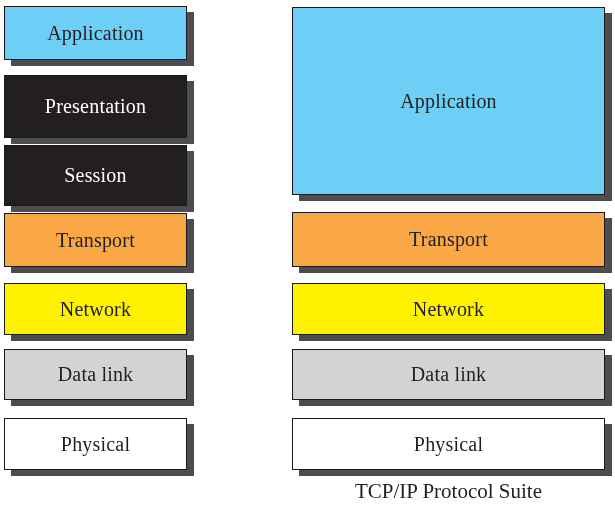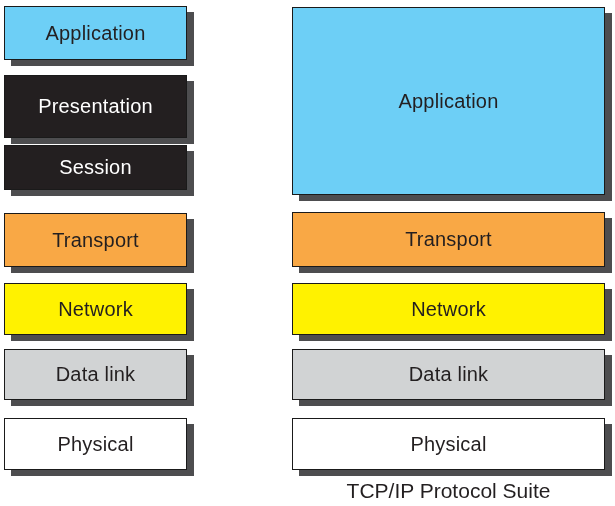--- a/index.html
+++ b/index.html
@@ -5,21 +5,21 @@
   html, body {
     margin: 0;
     padding: 0;
     background: #ffffff;
   }
   #canvas {
     position: relative;
     width: 615px;
     height: 506px;
     background: #ffffff;
-    font-family: Liberation Sans, sans-serif;
+    font-family: Liberation Serif, serif;
     overflow: hidden;
   }
   .column {
     position: static; 
   }
   .layer-box {
     position: absolute;
     box-sizing: border-box;
     display: flex;
     align-items: center;
@@ -38,21 +38,21 @@
     line-height: 26px;
   }
 </style>
 </head>
 <body>
 
 <div id="canvas">
   <div id="osi-column" class="column">
       <div class="layer-box" style="left: 4px; top: 6px; width: 183px; height: 54px; background: rgb(109, 207, 246); color: rgb(35, 31, 32);">Application</div>
       <div class="layer-box" style="left: 4px; top: 75px; width: 183px; height: 63px; background: rgb(35, 31, 32); color: rgb(255, 255, 255);">Presentation</div>
-      <div class="layer-box" style="left: 4px; top: 145px; width: 183px; height: 45px; background: rgb(35, 31, 32); color: rgb(255, 255, 255);">Session</div>
+      <div class="layer-box" style="left: 4px; top: 145px; width: 183px; height: 61px; background: rgb(35, 31, 32); color: rgb(255, 255, 255);">Session</div>
       <div class="layer-box" style="left: 4px; top: 213px; width: 183px; height: 54px; background: rgb(249, 168, 69); color: rgb(35, 31, 32);">Transport</div>
       <div class="layer-box" style="left: 4px; top: 283px; width: 183px; height: 52px; background: rgb(255, 242, 0); color: rgb(35, 31, 32);">Network</div>
       <div class="layer-box" style="left: 4px; top: 349px; width: 183px; height: 51px; background: rgb(209, 211, 212); color: rgb(35, 31, 32);">Data link</div>
       <div class="layer-box" style="left: 4px; top: 418px; width: 183px; height: 52px; background: rgb(255, 255, 255); color: rgb(35, 31, 32);">Physical</div>
     </div>
   <div id="tcpip-column" class="column">
       <div class="layer-box" style="left: 292px; top: 7px; width: 313px; height: 188px; background: rgb(109, 207, 246); color: rgb(35, 31, 32);">Application</div>
       <div class="layer-box" style="left: 292px; top: 212px; width: 313px; height: 55px; background: rgb(249, 168, 69); color: rgb(35, 31, 32);">Transport</div>
       <div class="layer-box" style="left: 292px; top: 283px; width: 313px; height: 52px; background: rgb(255, 242, 0); color: rgb(35, 31, 32);">Network</div>
       <div class="layer-box" style="left: 292px; top: 349px; width: 313px; height: 51px; background: rgb(209, 211, 212); color: rgb(35, 31, 32);">Data link</div>

